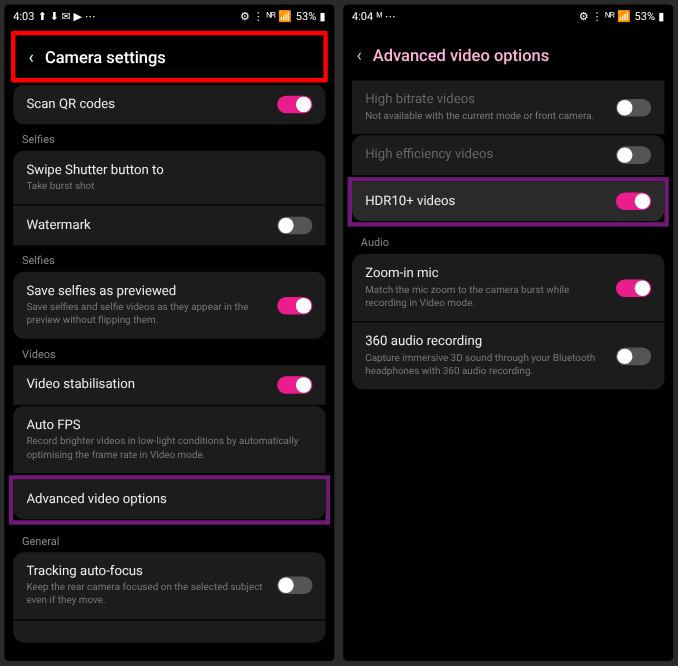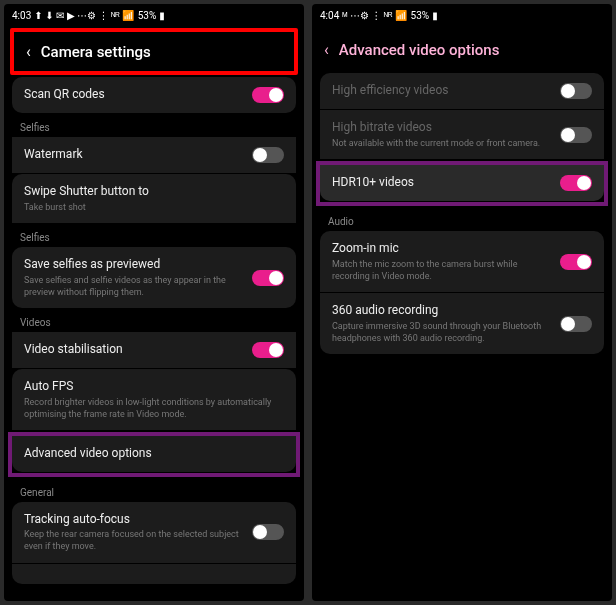--- a/index.html
+++ b/index.html
@@ -17,20 +17,21 @@
     background: #000;
     border-radius: 4px;
     overflow: hidden;
     display: flex;
     flex-direction: column;
     position: relative;
   }
   .status-bar {
     height: 22px;
     display: flex;
+    justify-content: space-between;
     align-items: center;
     padding: 0 8px;
     color: #fff;
     font-size: 10px;
   }
   .status-left, .status-right {
     display: flex;
     align-items: center;
     gap: 3px;
   }
@@ -137,31 +138,31 @@
 
   <div class="content">
     <div class="item solo">
       <div class="item-text">
           <div class="item-title">Scan QR codes</div>
         </div>
       <div class="toggle on"></div>
     </div>
 
     <div class="section-header">Selfies</div>
-    <div class="item">
-      <div class="item-text">
-          <div class="item-title">Watermark</div>
-        </div>
-      <div class="toggle off"></div>
-    </div>
     <div class="item first">
       <div class="item-text">
         <div class="item-title">Swipe Shutter button to</div>
         <div class="item-sub">Take burst shot</div>
       </div>
+    </div>
+    <div class="item">
+      <div class="item-text">
+          <div class="item-title">Watermark</div>
+        </div>
+      <div class="toggle off"></div>
     </div>
 
     <div class="section-header">Selfies</div>
     <div class="item solo">
       <div class="item-text">
         <div class="item-title">Save selfies as previewed</div>
         <div class="item-sub">Save selfies and selfie videos as they appear in the preview without flipping them.</div>
       </div>
       <div class="toggle on"></div>
     </div>
@@ -214,31 +215,31 @@
       <span>▮</span>
     </div>
   </div>
 
   <div class="header" style="padding:14px 12px;">
     <span class="back-arrow" style="color:#ffb3d9">‹</span>
     <span class="header-title pink">Advanced video options</span>
   </div>
 
   <div class="content">
-    <div class="item first dim">
-      <div class="item-text">
-          <div class="item-title">High efficiency videos</div>
-        </div>
-      <div class="toggle off"></div>
-    </div>
     <div class="item dim">
       <div class="item-text">
         <div class="item-title">High bitrate videos</div>
         <div class="item-sub">Not available with the current mode or front camera.</div>
       </div>
+      <div class="toggle off"></div>
+    </div>
+    <div class="item first dim">
+      <div class="item-text">
+          <div class="item-title">High efficiency videos</div>
+        </div>
       <div class="toggle off"></div>
     </div>
     <div class="highlight-wrap">
       <div class="item last" style="background:#2a2a2a">
         <div class="item-text">
           <div class="item-title">HDR10+ videos</div>
         </div>
         <div class="toggle on"></div>
       </div>
     </div>

